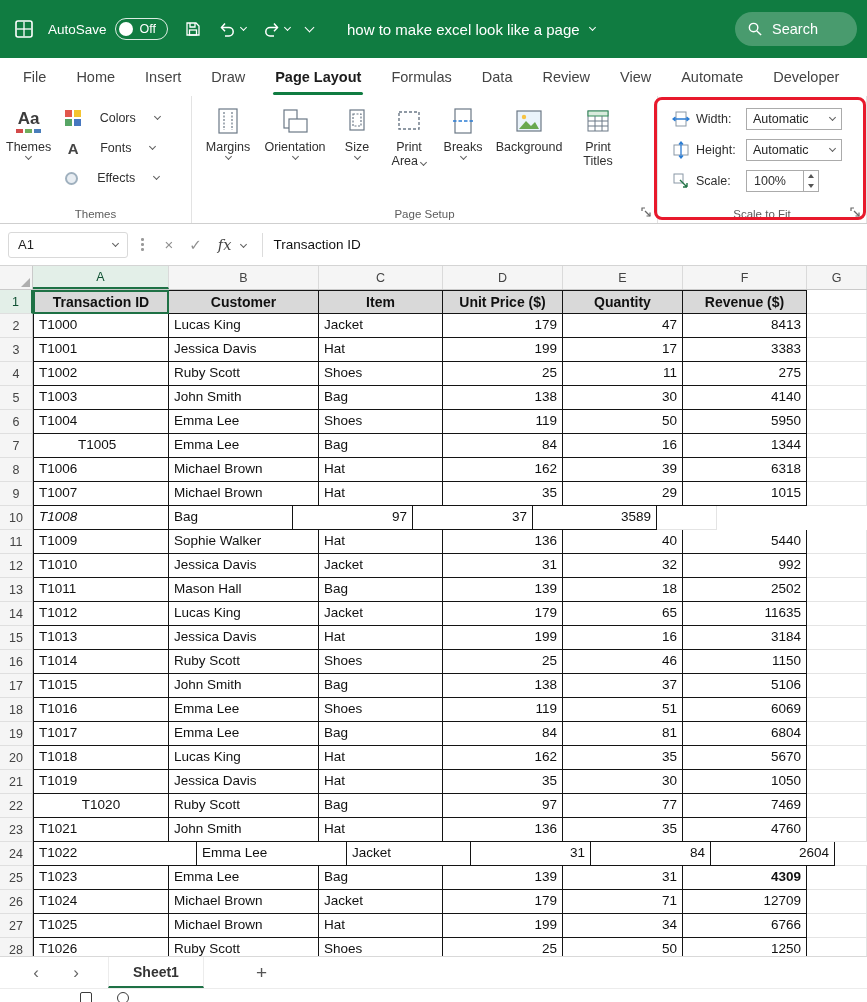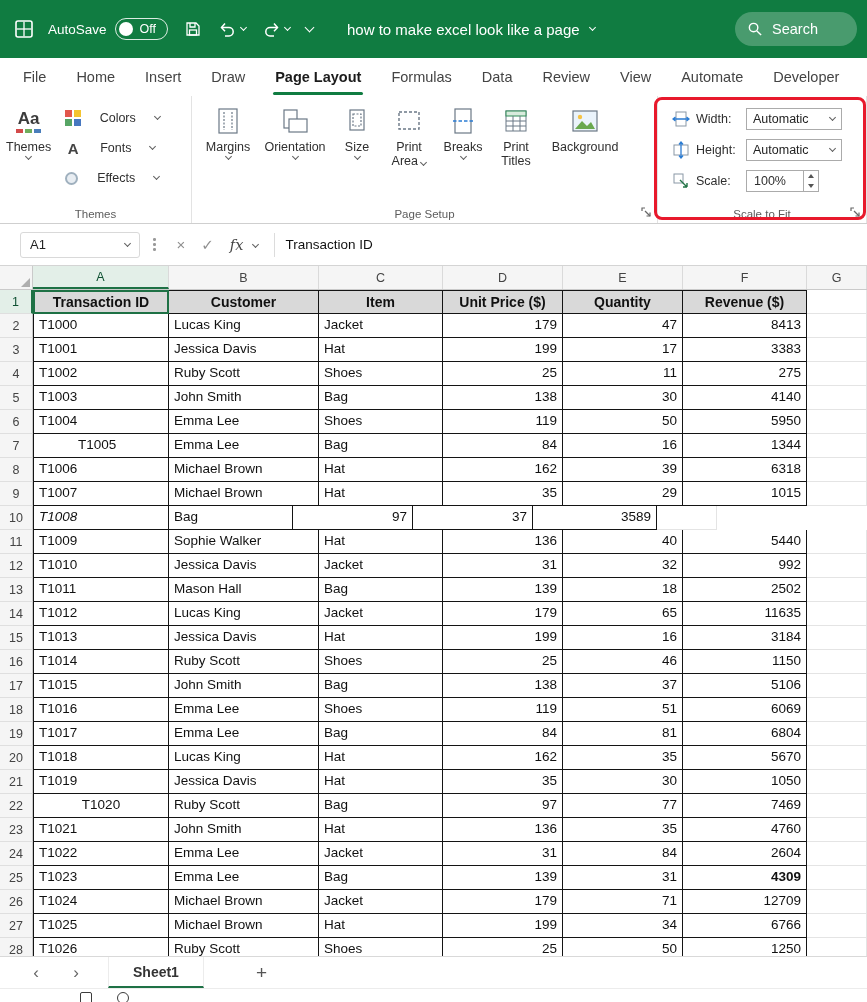--- a/index.html
+++ b/index.html
@@ -58,21 +58,21 @@
   .spinbox{display:flex;align-items:stretch;height:22px}
   .spin-value{width:58px;border:1px solid #ABABAB;background:#fff;display:flex;align-items:center;padding:0 7px;font-size:12.5px}
   .spin-btns{width:15px;border:1px solid #ABABAB;border-left:none;display:flex;flex-direction:column;background:#fff}
   .spin-btns i{flex:1;display:flex;align-items:center;justify-content:center}
   .tri-up{width:0;height:0;border-left:3.5px solid transparent;border-right:3.5px solid transparent;border-bottom:4.5px solid #555}
   .tri-dn{width:0;height:0;border-left:3.5px solid transparent;border-right:3.5px solid transparent;border-top:4.5px solid #555}
   .dialog-launcher{position:absolute;right:4px;bottom:4px;width:14px;height:14px;display:flex;align-items:center;justify-content:center}
   .red-annotation{position:absolute;left:-4px;top:1px;right:0;bottom:3px;border:3px solid #E8192C;border-radius:8px;pointer-events:none;z-index:4}
 
   
-  .formula-bar{height:42px;flex:none;display:flex;align-items:center;background:#fff;border-bottom:1px solid #D4D4D4;padding-left:20px}
+  .formula-bar{height:42px;flex:none;display:flex;align-items:center;background:#fff;border-bottom:1px solid #D4D4D4;padding-left:8px}
   .name-box{width:120px;height:26px;border:1px solid #D9D9D9;border-radius:3px;display:flex;align-items:center;justify-content:space-between;padding:0 9px;font-size:13px;color:#222}
   .fb-handle{display:flex;flex-direction:column;gap:2.5px;margin:0 13px}
   .fb-handle i{width:2.5px;height:2.5px;border-radius:50%;background:#9a9a9a;display:block}
   .fb-btn{color:#8f8f8f;font-size:15px;padding:0 8px}
   .fb-btn.fx{font-style:italic;font-family:"DejaVu Serif",serif;color:#444;font-size:14.5px;padding-right:4px}
   .fb-chev{margin:0 6px}
   .fb-divider{width:1px;height:24px;background:#DCDCDC;margin:0 10px}
   .fb-content{font-size:13.5px;color:#111}
 
   
@@ -256,42 +256,42 @@
         <div class="big-btn" style="width:50px">
           <div class="iconbox">
             <svg width="26" height="28" viewBox="0 0 26 28" fill="none">
                 <rect x="5" y="2" width="16" height="24" stroke="#6B7886" fill="#fff" stroke-width="1.2"></rect>
                 <line x1="3" y1="14" x2="23" y2="14" stroke="#2B7CD3" stroke-width="1.6" stroke-dasharray="3.5 2"></line>
               </svg>
           </div>
           <div class="lblwrap"><span class="bb-label">Breaks</span></div>
           <span class="chev sm"></span>
         </div>
+        <div class="big-btn" style="width:82px">
+          <div class="iconbox">
+            <svg width="30" height="26" viewBox="0 0 30 26">
+                <rect x="3" y="3" width="24" height="20" fill="#EAF3FB" stroke="#6B7886" stroke-width="1.2"></rect>
+                <circle cx="10" cy="9" r="2.2" fill="#F6C344"></circle>
+                <path d="M5 21 L12 13 L17 18 L21 14 L25 21 Z" fill="#69A84F"></path>
+              </svg>
+          </div>
+          <div class="lblwrap"><span class="bb-label">Background</span></div>
+        </div>
         <div class="big-btn" style="width:56px">
           <div class="iconbox">
             <svg width="28" height="26" viewBox="0 0 28 26">
                 <rect x="4" y="3" width="20" height="20" fill="#fff" stroke="#6B7886"></rect>
                 <rect x="4" y="3" width="20" height="5" fill="#D9EBDD" stroke="#2E8B57"></rect>
                 <line x1="4" y1="13" x2="24" y2="13" stroke="#6B7886"></line>
                 <line x1="4" y1="18" x2="24" y2="18" stroke="#6B7886"></line>
                 <line x1="11" y1="8" x2="11" y2="23" stroke="#6B7886"></line>
                 <line x1="18" y1="8" x2="18" y2="23" stroke="#6B7886"></line>
               </svg>
           </div>
           <div class="lblwrap"><span class="bb-label">Print Titles</span></div>
-        </div>
-        <div class="big-btn" style="width:82px">
-          <div class="iconbox">
-            <svg width="30" height="26" viewBox="0 0 30 26">
-                <rect x="3" y="3" width="24" height="20" fill="#EAF3FB" stroke="#6B7886" stroke-width="1.2"></rect>
-                <circle cx="10" cy="9" r="2.2" fill="#F6C344"></circle>
-                <path d="M5 21 L12 13 L17 18 L21 14 L25 21 Z" fill="#69A84F"></path>
-              </svg>
-          </div>
-          <div class="lblwrap"><span class="bb-label">Background</span></div>
         </div>
       </div>
       <div class="group-label">Page Setup</div>
       <div class="dialog-launcher">
         <svg width="11" height="11" viewBox="0 0 11 11" stroke="#666" fill="none" stroke-width="1.2">
             <path d="M1 4 V1 H4"></path>
             <path d="M4 4 L9 9"></path>
             <path d="M9 5.5 V9 H5.5"></path>
           </svg>
       </div>
@@ -608,21 +608,21 @@
         <div class="cell txt first" style="width: 136px;">T1021</div>
         <div class="cell txt" style="width: 150px;">John Smith</div>
         <div class="cell txt" style="width: 124px;">Hat</div>
         <div class="cell num" style="width: 120px;">136</div>
         <div class="cell num" style="width: 120px;">35</div>
         <div class="cell num" style="width: 124px;">4760</div>
         <div class="cell gcol" style="width: 60px;"></div>
       </div>
       <div class="grid-row">
         <div class="row-header">24</div>
-        <div class="cell txt first" style="width: 136px;">T1022</div>
+        <div class="cell txt first" style="width: 164px;">T1022</div>
         <div class="cell txt" style="width: 150px;">Emma Lee</div>
         <div class="cell txt" style="width: 124px;">Jacket</div>
         <div class="cell num" style="width: 120px;">31</div>
         <div class="cell num" style="width: 120px;">84</div>
         <div class="cell num" style="width: 124px; text-align: right;">2604</div>
         <div class="cell gcol" style="width: 60px;"></div>
       </div>
       <div class="grid-row">
         <div class="row-header">25</div>
         <div class="cell txt first" style="width: 136px;">T1023</div>

